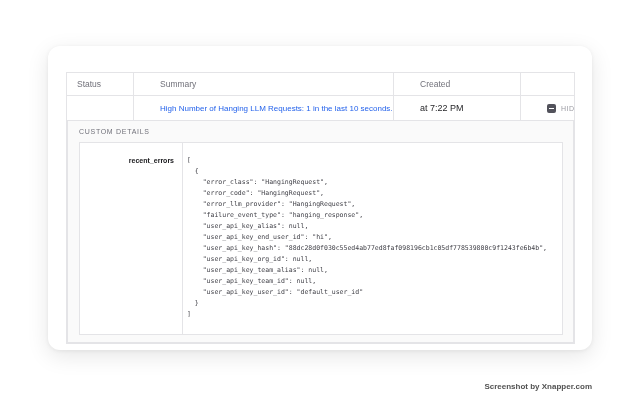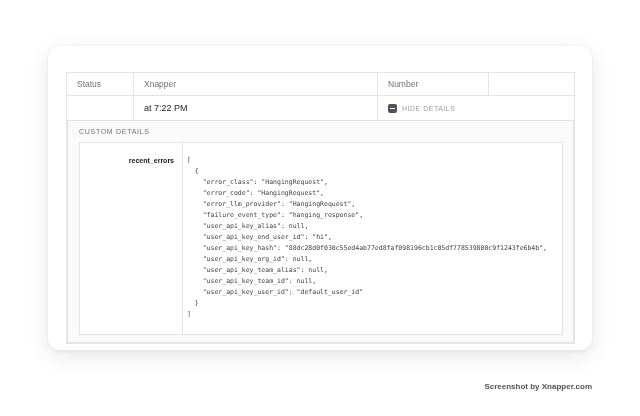--- a/index.html
+++ b/index.html
@@ -19,20 +19,21 @@
     border-radius: 12px;
     box-shadow: 0 6px 22px rgba(0,0,0,0.10), 0 1px 4px rgba(0,0,0,0.06);
     padding: 26px 17px 8px 18px;
   }
 
   .tbl { width: 100%; border: 1px solid #e4e4e7; background: #fff; }
 
   .tr {
     display: grid;
     grid-template-columns: 67px 244px 111px 1fr;
+    gap: 16px;
   }
   .tr.head { height: 23px; border-bottom: 1px solid #e4e4e7; }
   .tr.row  { height: 25px; border-bottom: 1px solid #e4e4e7; }
 
   .td, .th {
     display: flex;
     align-items: center;
     padding-left: 10px;
     border-right: 1px solid #e4e4e7;
     overflow: hidden;
@@ -127,28 +128,31 @@
   }
 </style>
 </head>
 <body>
 
 <div class="card">
 
   <div class="tbl">
     <div class="tr head">
       <div class="th">Status</div>
-      <div class="th">Xnapper</div>
-      <div class="th">Number</div>
+      <div class="th">Summary</div>
+      <div class="th">Created</div>
       <div class="th"></div>
     </div>
 
     <div class="tr row">
       <div class="td">
         <span class="status-text">Triggered</span>
+      </div>
+      <div class="td">
+        <a class="summary-link">High Number of Hanging LLM Requests: 1 in the last 10 seconds.</a>
       </div>
       <div class="td">
         <span class="created-text">at 7:22 PM</span>
       </div>
       <div class="td">
         <button class="hide-details-btn">
           <span class="collapse-icon"></span>
           <span>HIDE DETAILS</span>
         </button>
       </div>

